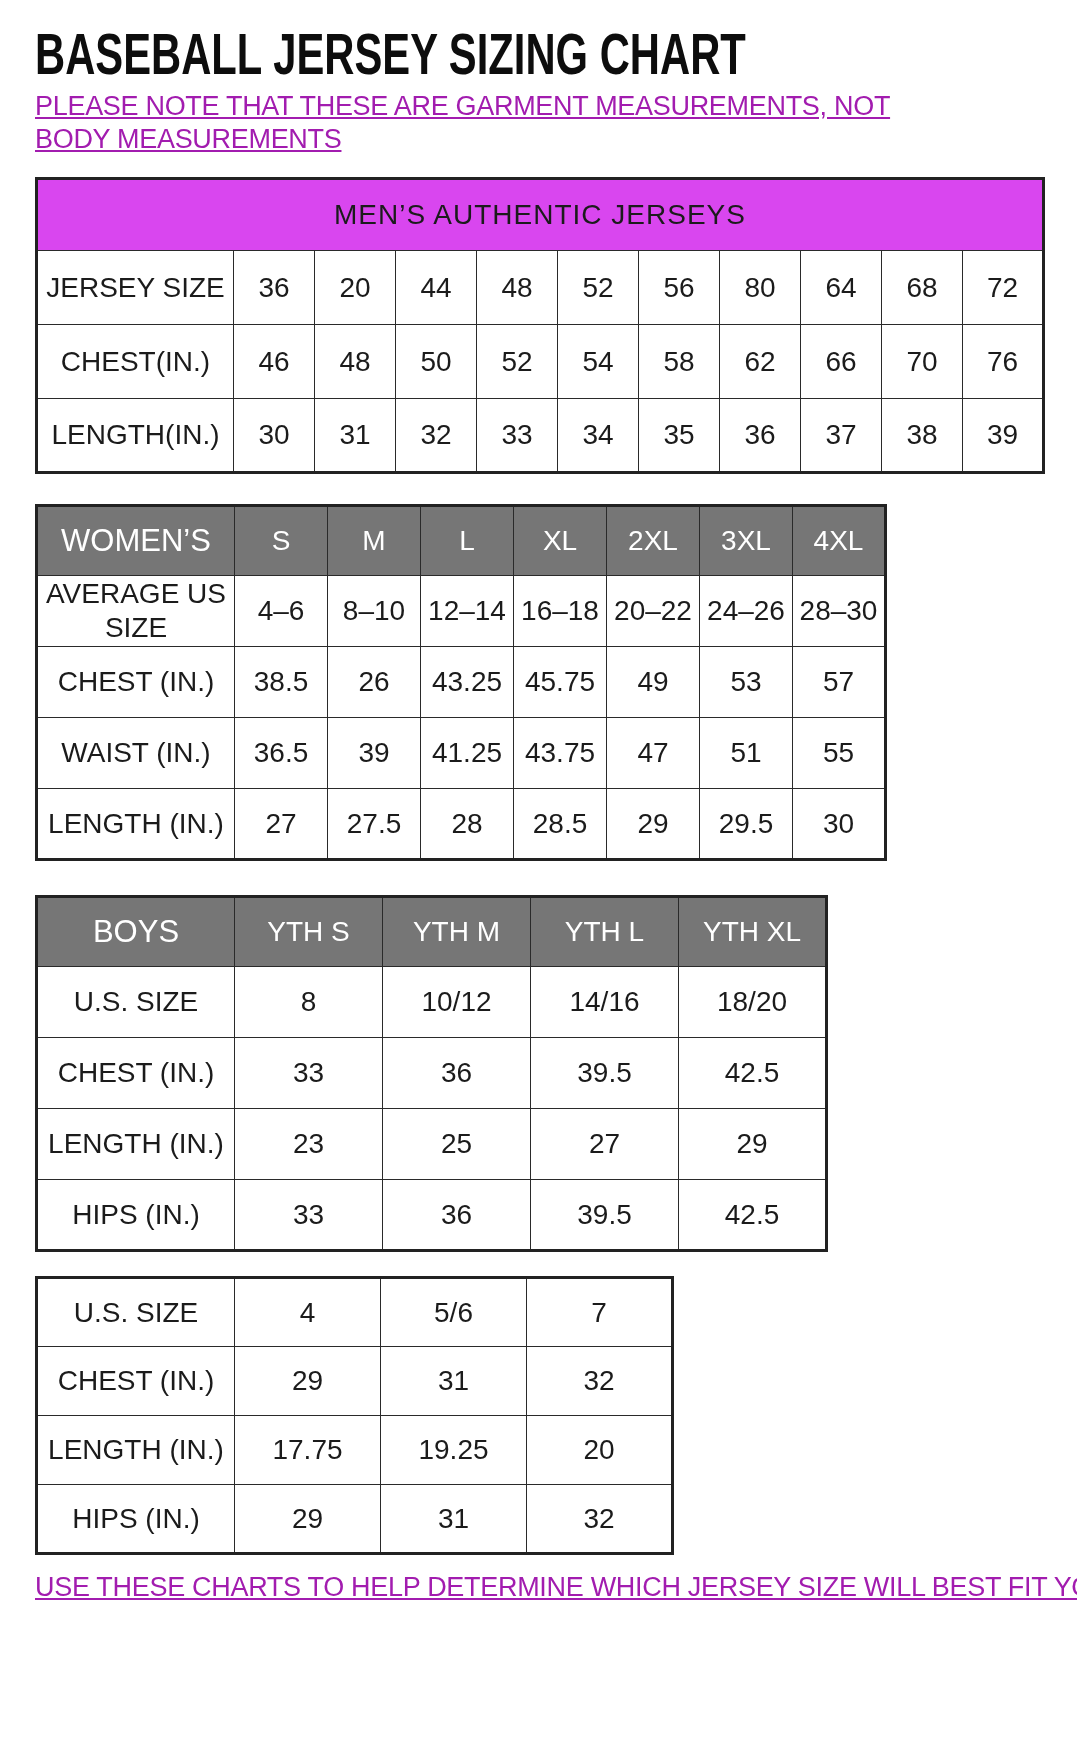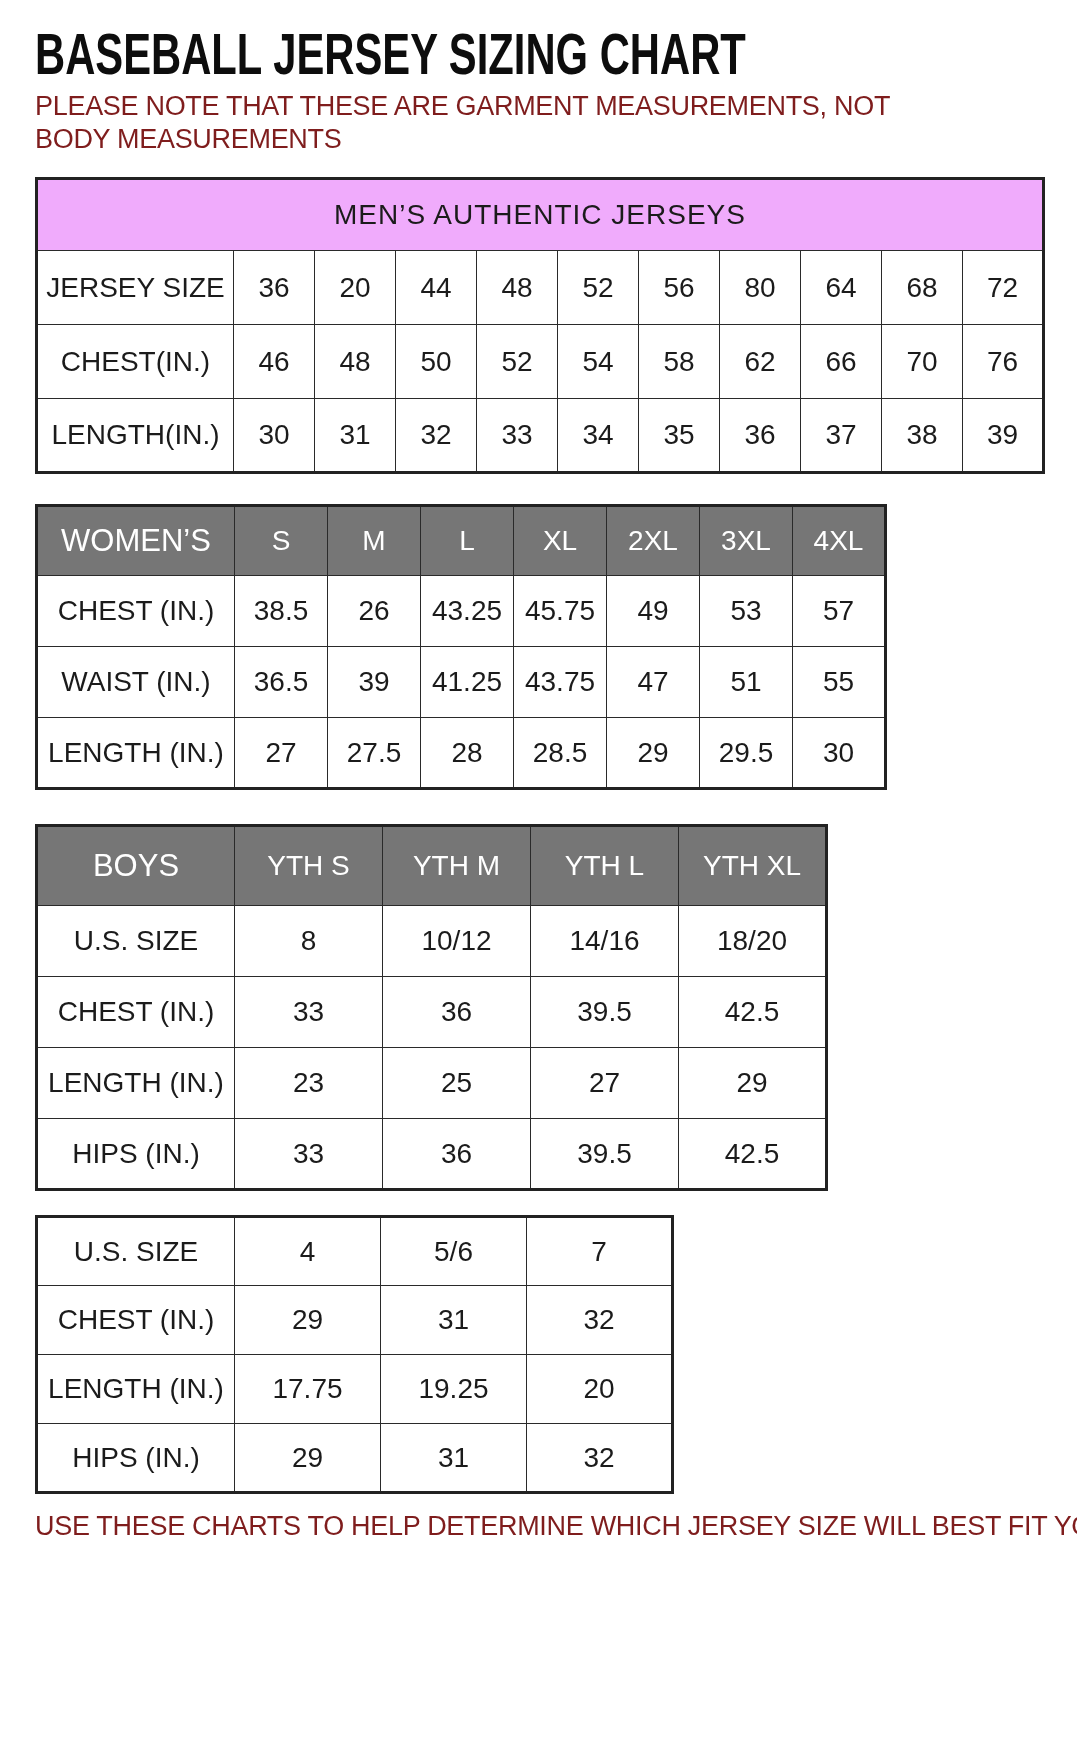--- a/index.html
+++ b/index.html
@@ -11,47 +11,47 @@
   }
   .title{
     font-size:58px;font-weight:bold;color:#0d0d0d;
     letter-spacing:0px;line-height:60px;white-space:nowrap;
     transform:scaleX(0.72);transform-origin:left center;
   }
   .note{
     margin-top:6px;max-width:910px;
     font-size:27px;line-height:33px;letter-spacing:-0.3px;
   }
-  .red{color:#7f1d1d;}
+  .red{color:#a21caf;text-decoration:underline;}
   table.tbl{
     border-collapse:collapse;table-layout:fixed;
     border:3px solid #222222;
   }
   table.tbl td{
     border:1.5px solid #2a2a2a;
     text-align:center;vertical-align:middle;
     font-size:28px;color:#1b1b1b;
     padding:0 4px;overflow:hidden;
   }
   td.lbl{font-size:26px;line-height:1.2;padding:0 10px;}
   td.banner{
-    background:#f0abfc;color:#ffffff;
+    background:#d946ef;color:#ffffff;
     font-size:31px;letter-spacing:1px;margin-top:17px;
   }
   tr.gray td{background:#767676;color:#ffffff;font-size:28px;}
   tr.gray td.lbl{font-size:31px;}
   .mens{margin-top:21px;}
   .mens tr{height:74px;}
   .mens tr.banner-row{height:72px;}
   .womens{margin-top:30px;}
   .womens tr{height:71px;}
   .womens tr.gray{height:70px;}
   .boys{margin-top:34px;}
   .boys tr{height:71px;}
-  .boys tr.gray{height:80px;}
+  .boys tr.gray{height:70px;}
   .preschool{margin-top:24px;}
   .preschool tr{height:69px;}
   .preschool tr.gray{height:68px;}
   .footer{
     margin-top:16px;font-size:27px;line-height:32px;
     letter-spacing:-0.3px;white-space:nowrap;
   }
 </style>
 </head>
 <body>
@@ -135,20 +135,30 @@
     <td class="lbl">WOMEN’S</td>
     <td>S</td>
     <td>M</td>
     <td>L</td>
     <td>XL</td>
     <td>2XL</td>
     <td>3XL</td>
     <td>4XL</td>
   </tr>
   <tr>
+    <td class="lbl">AVERAGE US SIZE</td>
+    <td>4–6</td>
+    <td>8–10</td>
+    <td>12–14</td>
+    <td>16–18</td>
+    <td>20–22</td>
+    <td>24–26</td>
+    <td>28–30</td>
+  </tr>
+  <tr>
     <td class="lbl">CHEST (IN.)</td>
     <td>38.5</td>
     <td>26</td>
     <td>43.25</td>
     <td>45.75</td>
     <td>49</td>
     <td>53</td>
     <td>57</td>
   </tr>
   <tr>

